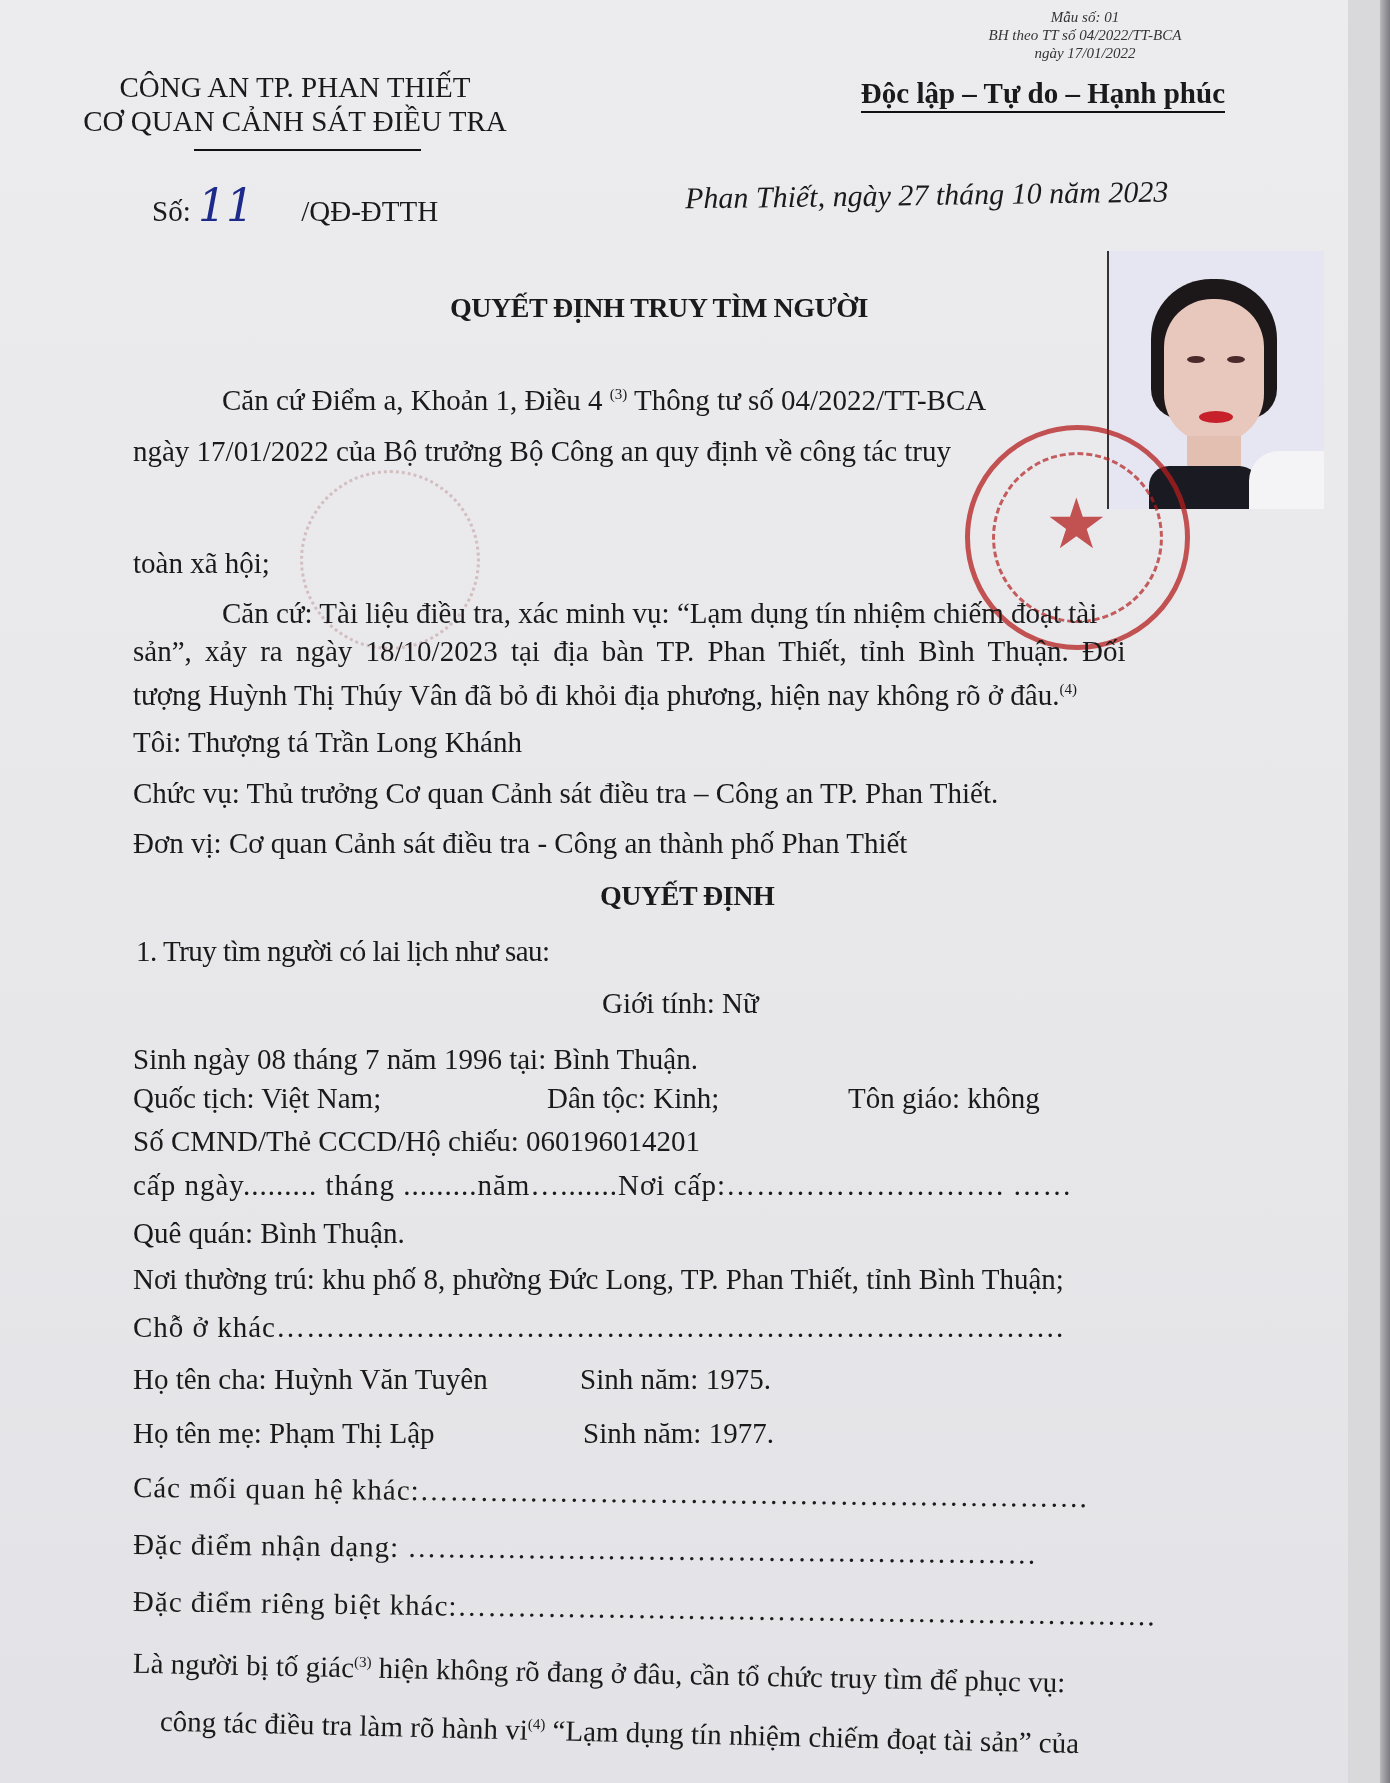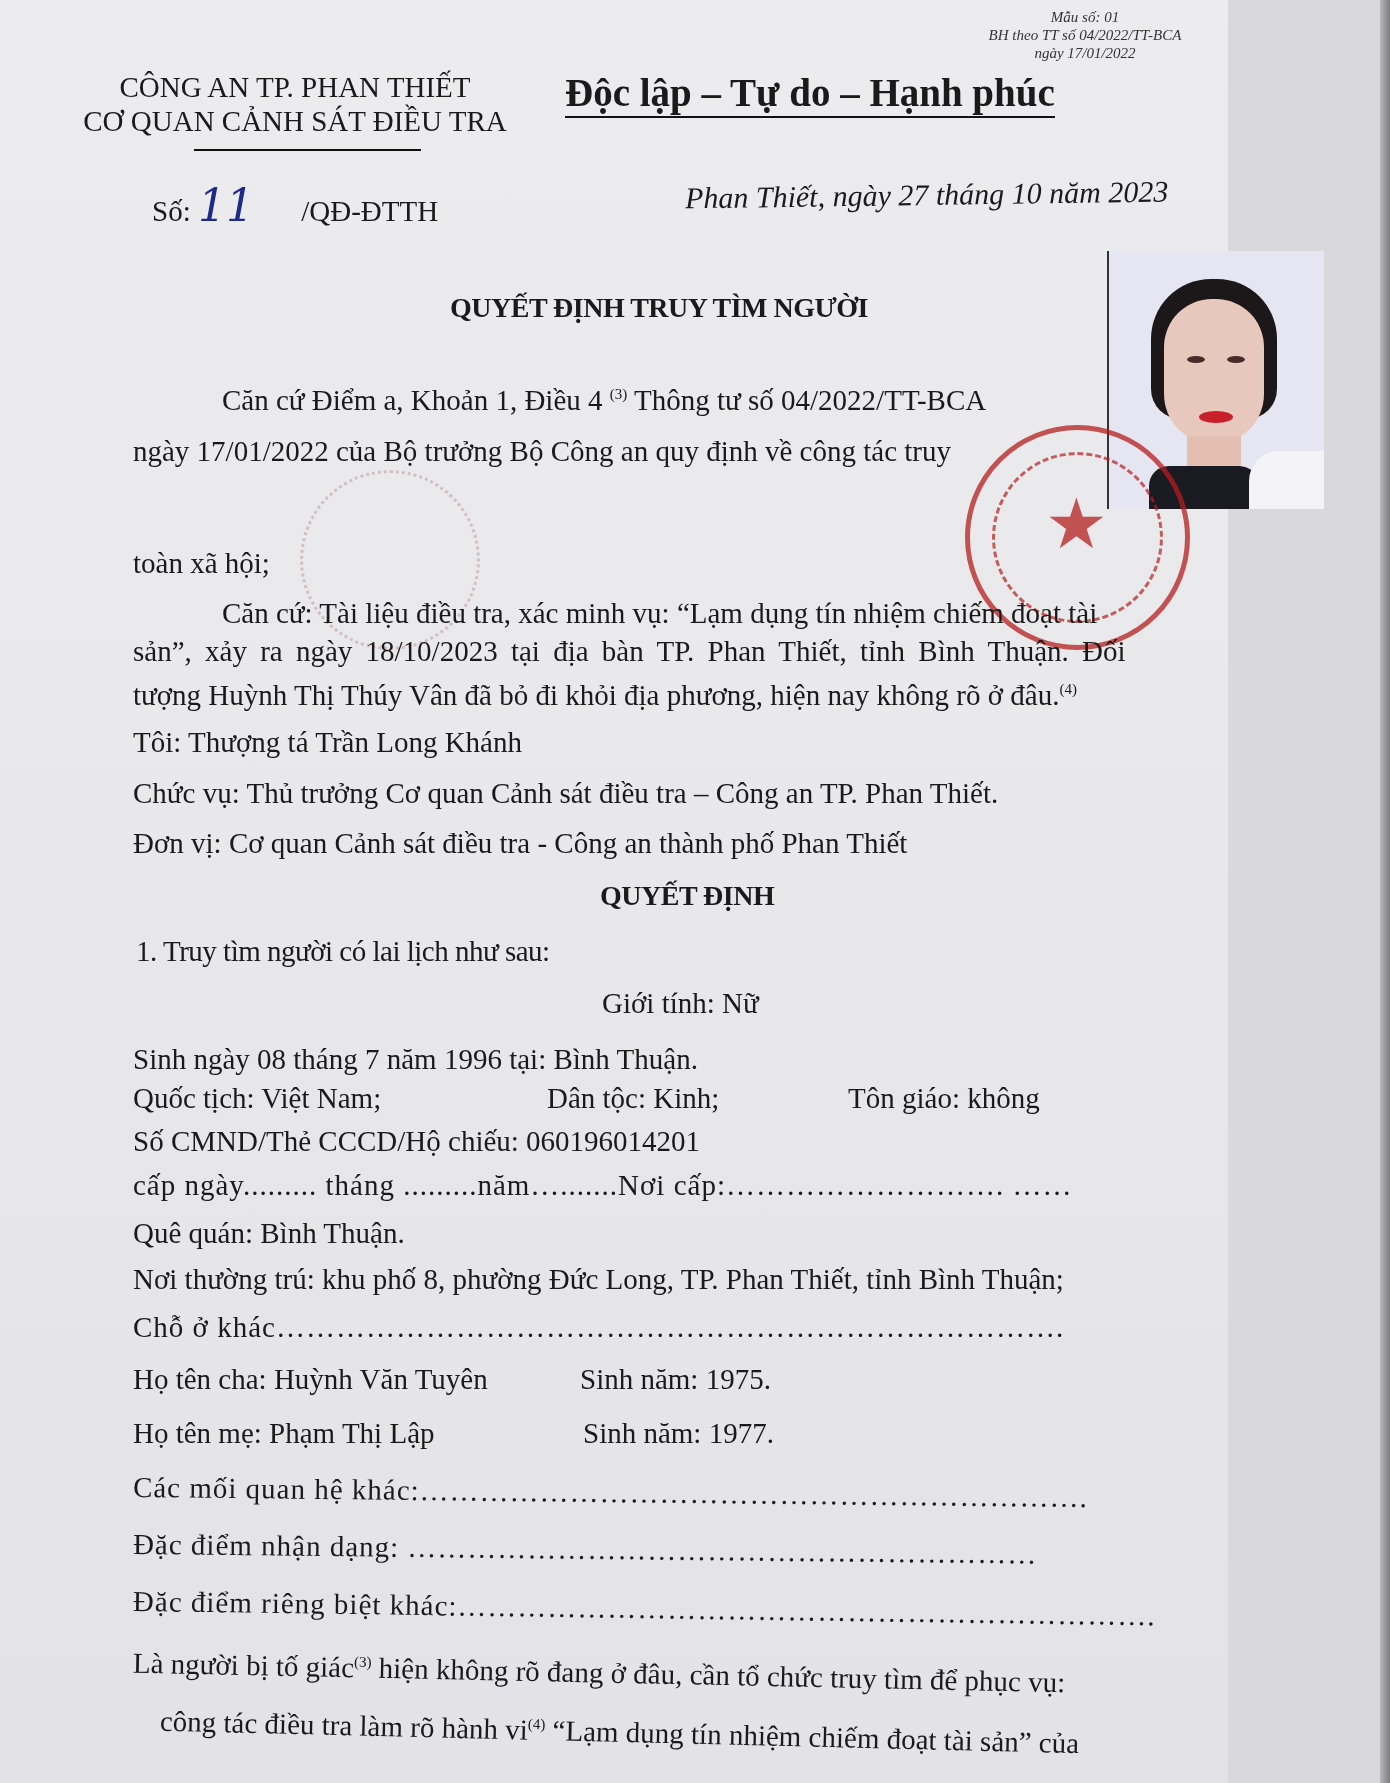--- a/index.html
+++ b/index.html
@@ -1,24 +1,24 @@
 <!DOCTYPE html>
 <html><head>
 <meta charset="utf-8">
 <style>
   html,body{margin:0;padding:0;}
   body{width:1390px;height:1783px;background:#d9d9dc;overflow:hidden;position:relative;font-family:"Liberation Serif","DejaVu Serif",serif;color:#1a1a1a;}
-  .paper{position:absolute;left:0;top:0;width:1228px;height:1783px;background:linear-gradient(180deg,#ececef 0%,#e9e9ec 40%,#e3e3e7 100%);}
+  .paper{position:absolute;left:0;top:0;width:1348px;height:1783px;background:linear-gradient(180deg,#ececef 0%,#e9e9ec 40%,#e3e3e7 100%);}
   .edge{position:absolute;right:0;top:0;width:10px;height:1783px;background:linear-gradient(90deg,#b8b8bc,#7c7c80);}
   .abs{position:absolute;white-space:nowrap;}
   .form-note{font-style:italic;font-size:15px;text-align:center;line-height:18px;color:#333;}
   .agency{font-size:29px;text-align:center;line-height:34px;}
   .agency .ul{border-bottom:2px solid #111;padding-bottom:12px;}
   .nation{font-size:29px;line-height:34px;text-align:center;}
-  .motto{font-size:39px;font-weight:bold;line-height:34px;text-align:left;}
+  .motto{font-size:29px;font-weight:bold;line-height:34px;text-align:right;}
   .motto span{border-bottom:2px solid #111;padding-bottom:2px;}
   .docno{font-size:29px;}
   .docno .hand{color:#1d2a8a;font-style:italic;font-family:"DejaVu Serif",serif;font-size:44px;}
   .dateline{font-size:30px;font-style:italic;}
   .title{font-size:28px;font-weight:bold;letter-spacing:-0.5px;}
   .body-text{font-size:29px;line-height:34px;}
   sup{font-size:15px;}
   .photo{position:absolute;left:1107px;top:251px;width:215px;height:258px;background:#e6e6f2;overflow:hidden;border-left:2px solid #333;}
   .photo .hair{position:absolute;left:42px;top:28px;width:126px;height:140px;border-radius:60px 60px 30px 30px;background:#1c1718;}
   .photo .face{position:absolute;left:55px;top:48px;width:100px;height:145px;border-radius:48px 48px 50px 50px;background:#e8c7bd;}

